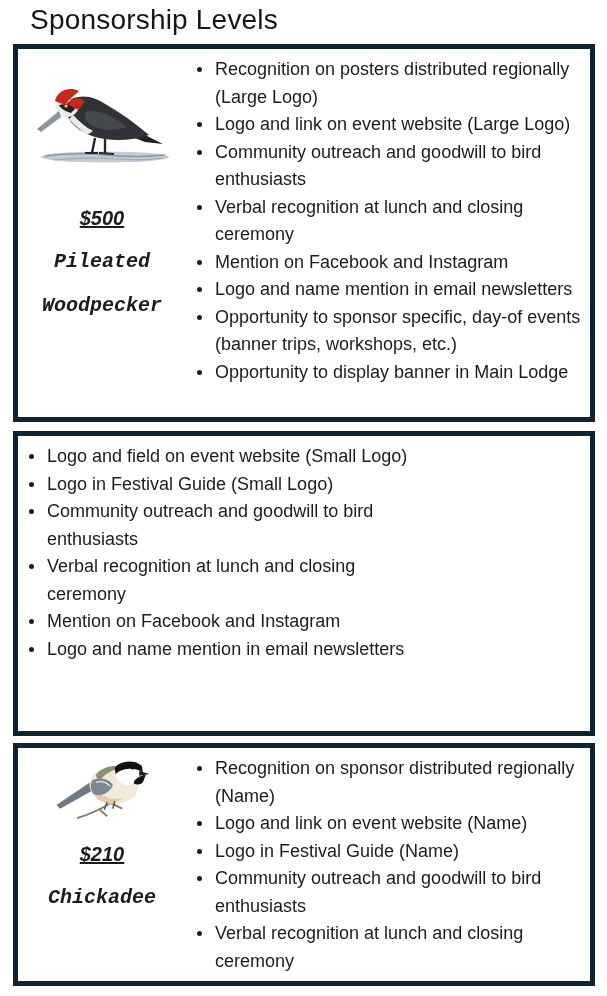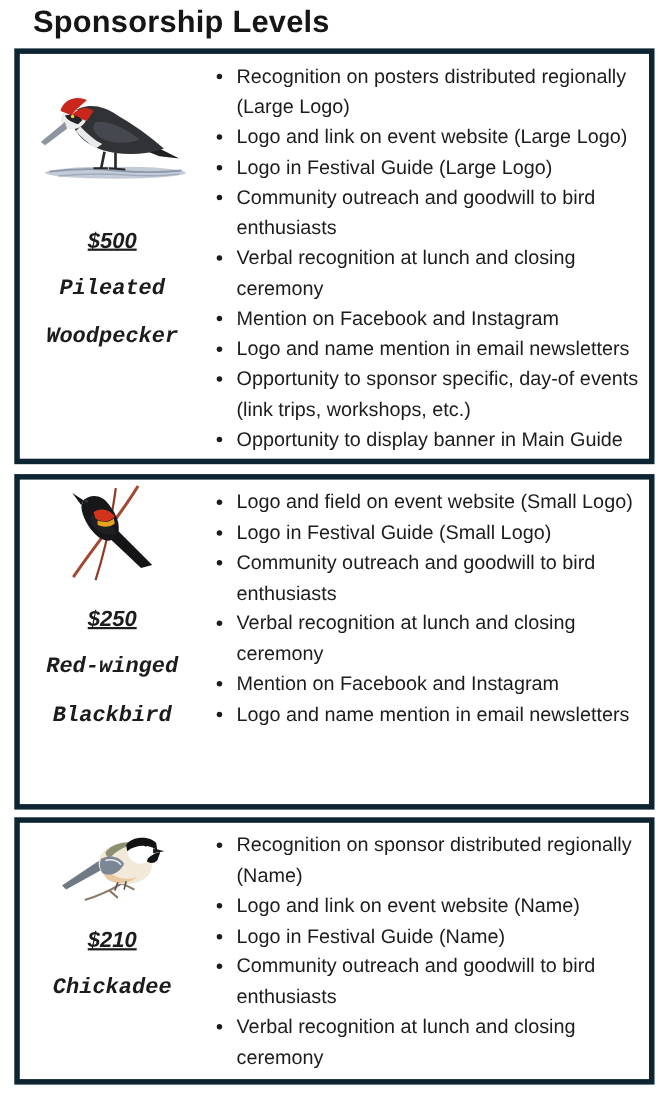--- a/index.html
+++ b/index.html
@@ -12,21 +12,21 @@
     width:607px;
     height:996px;
     background:#ffffff;
     font-family:"Liberation Sans", sans-serif;
     color:var(--text);
     overflow:hidden;
   }
   .page-title{
     margin:2px 0 6px 30px;
     font-size:28px;
-    font-weight:700;
+    font-weight:400;
     letter-spacing:0.2px;
     color:#161616;
     line-height:36px;
   }
   .tier-card{
     box-sizing:border-box;
     margin-left:13px;
     width:582px;
     border:5px solid var(--border);
     display:flex;
@@ -115,50 +115,31 @@
       <div class="bird-price">$500</div>
       <div>
             <div class="bird-name-line">Pileated</div>
             <div class="bird-name-line">Woodpecker</div>
           </div>
     </div>
     <div class="tier-right">
       <ul class="benefit-list">
             <li>Recognition on posters distributed regionally (Large Logo)</li>
             <li>Logo and link on event website (Large Logo)</li>
-            <li>Logo in Festival Guide (Large Logo)</li>
             <li>Community outreach and goodwill to bird enthusiasts</li>
             <li>Verbal recognition at lunch and closing ceremony</li>
             <li>Mention on Facebook and Instagram</li>
             <li>Logo and name mention in email newsletters</li>
-            <li>Opportunity to sponsor specific, day-of events (link trips, workshops, etc.)</li>
-            <li>Opportunity to display banner in Main Guide</li>
+            <li>Opportunity to sponsor specific, day-of events (banner trips, workshops, etc.)</li>
+            <li>Opportunity to display banner in Main Lodge</li>
           </ul>
     </div>
   </div>
 
   <div class="tier-card tier-2">
-    <div class="tier-left">
-      <span class="bird-image-slot"><svg viewBox="0 0 110 100" width="105" height="92" xmlns="http://www.w3.org/2000/svg">
-    <path d="M80,2 C62,32 36,62 16,92" stroke="#a24a30" stroke-width="3" fill="none"></path>
-    <path d="M58,4 C54,34 48,64 38,95" stroke="#8f3b26" stroke-width="2.2" fill="none"></path>
-    <path d="M56,42 L94,80 L83,83 L50,52 Z" fill="#141417"></path>
-    <path d="M26,16 C34,9 45,11 51,20 C59,30 63,40 60,50 C56,58 46,58 38,50 C30,42 24,30 24,22 Z" fill="#17171a"></path>
-    <path d="M26,16 L15,9 L24,21 Z" fill="#141417"></path>
-    <path d="M34,30 C44,30 54,38 58,48 C50,52 42,48 36,42 C32,38 32,34 34,30 Z" fill="#202024"></path>
-    <path d="M36,28 C42,23 52,25 57,32 C52,38 44,38 38,34 Z" fill="#d3331d"></path>
-    <path d="M40,36 C46,38 52,38 56,34 L57,39 C52,43 44,43 40,40 Z" fill="#e8a21e"></path>
-    <circle cx="29" cy="17" r="1.4" fill="#3a3a3e"></circle>
-  </svg></span>
-      <div class="bird-price">$250</div>
-      <div>
-            <div class="bird-name-line">Red-winged</div>
-            <div class="bird-name-line">Blackbird</div>
-          </div>
-    </div>
     <div class="tier-right">
       <ul class="benefit-list">
             <li>Logo and field on event website (Small Logo)</li>
             <li>Logo in Festival Guide (Small Logo)</li>
             <li>Community outreach and goodwill to bird enthusiasts</li>
             <li>Verbal recognition at lunch and closing ceremony</li>
             <li>Mention on Facebook and Instagram</li>
             <li>Logo and name mention in email newsletters</li>
           </ul>
     </div>

